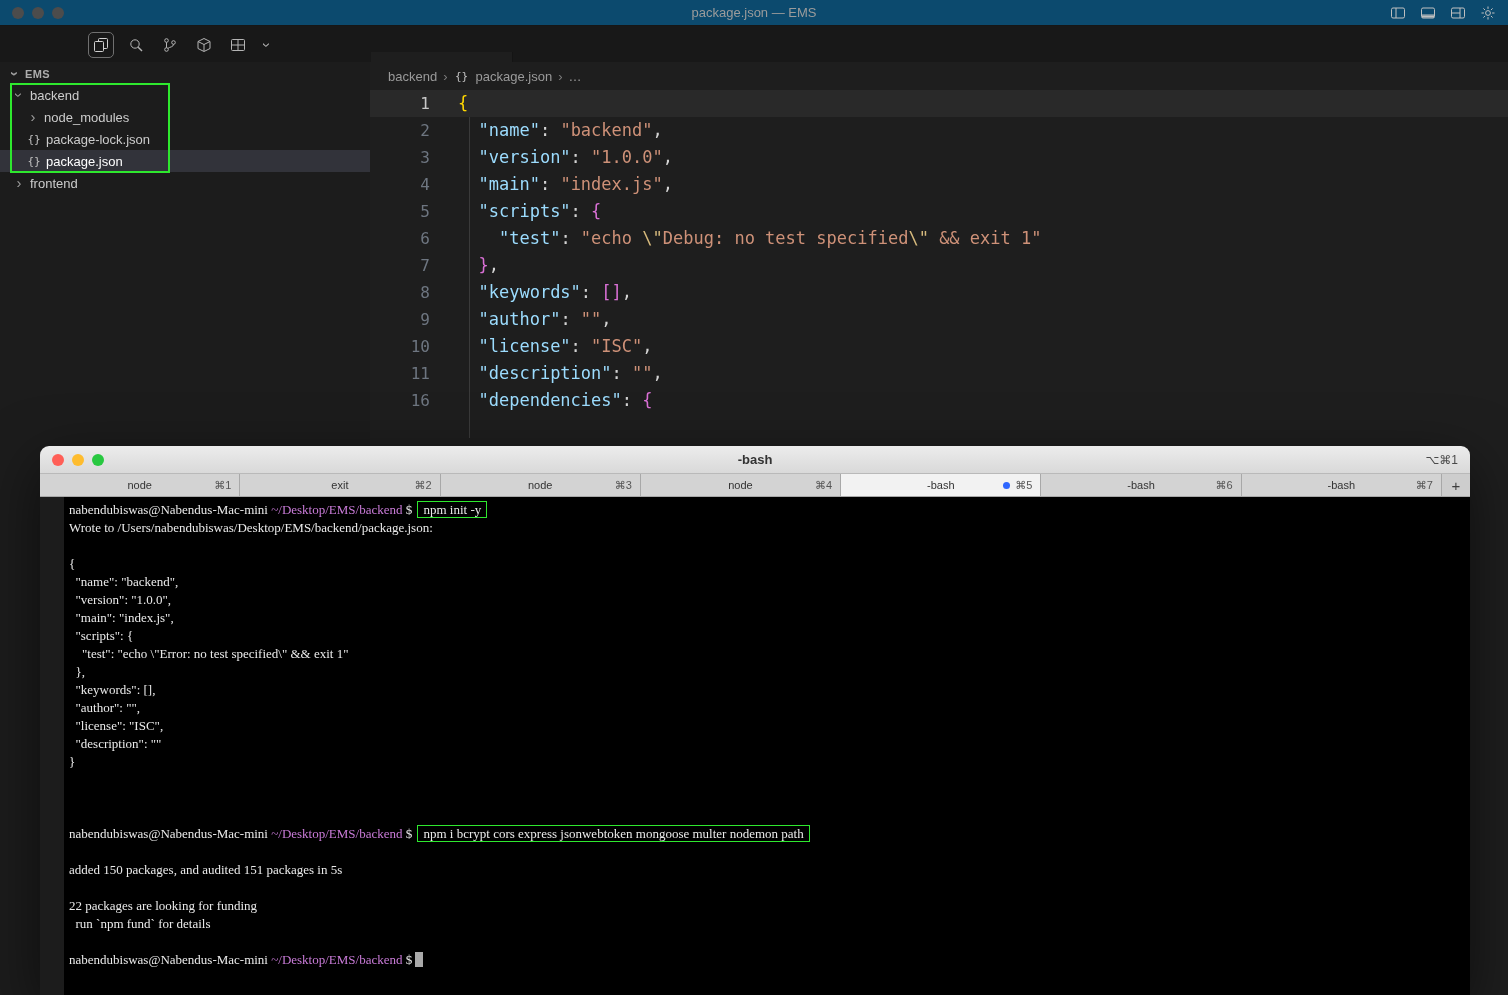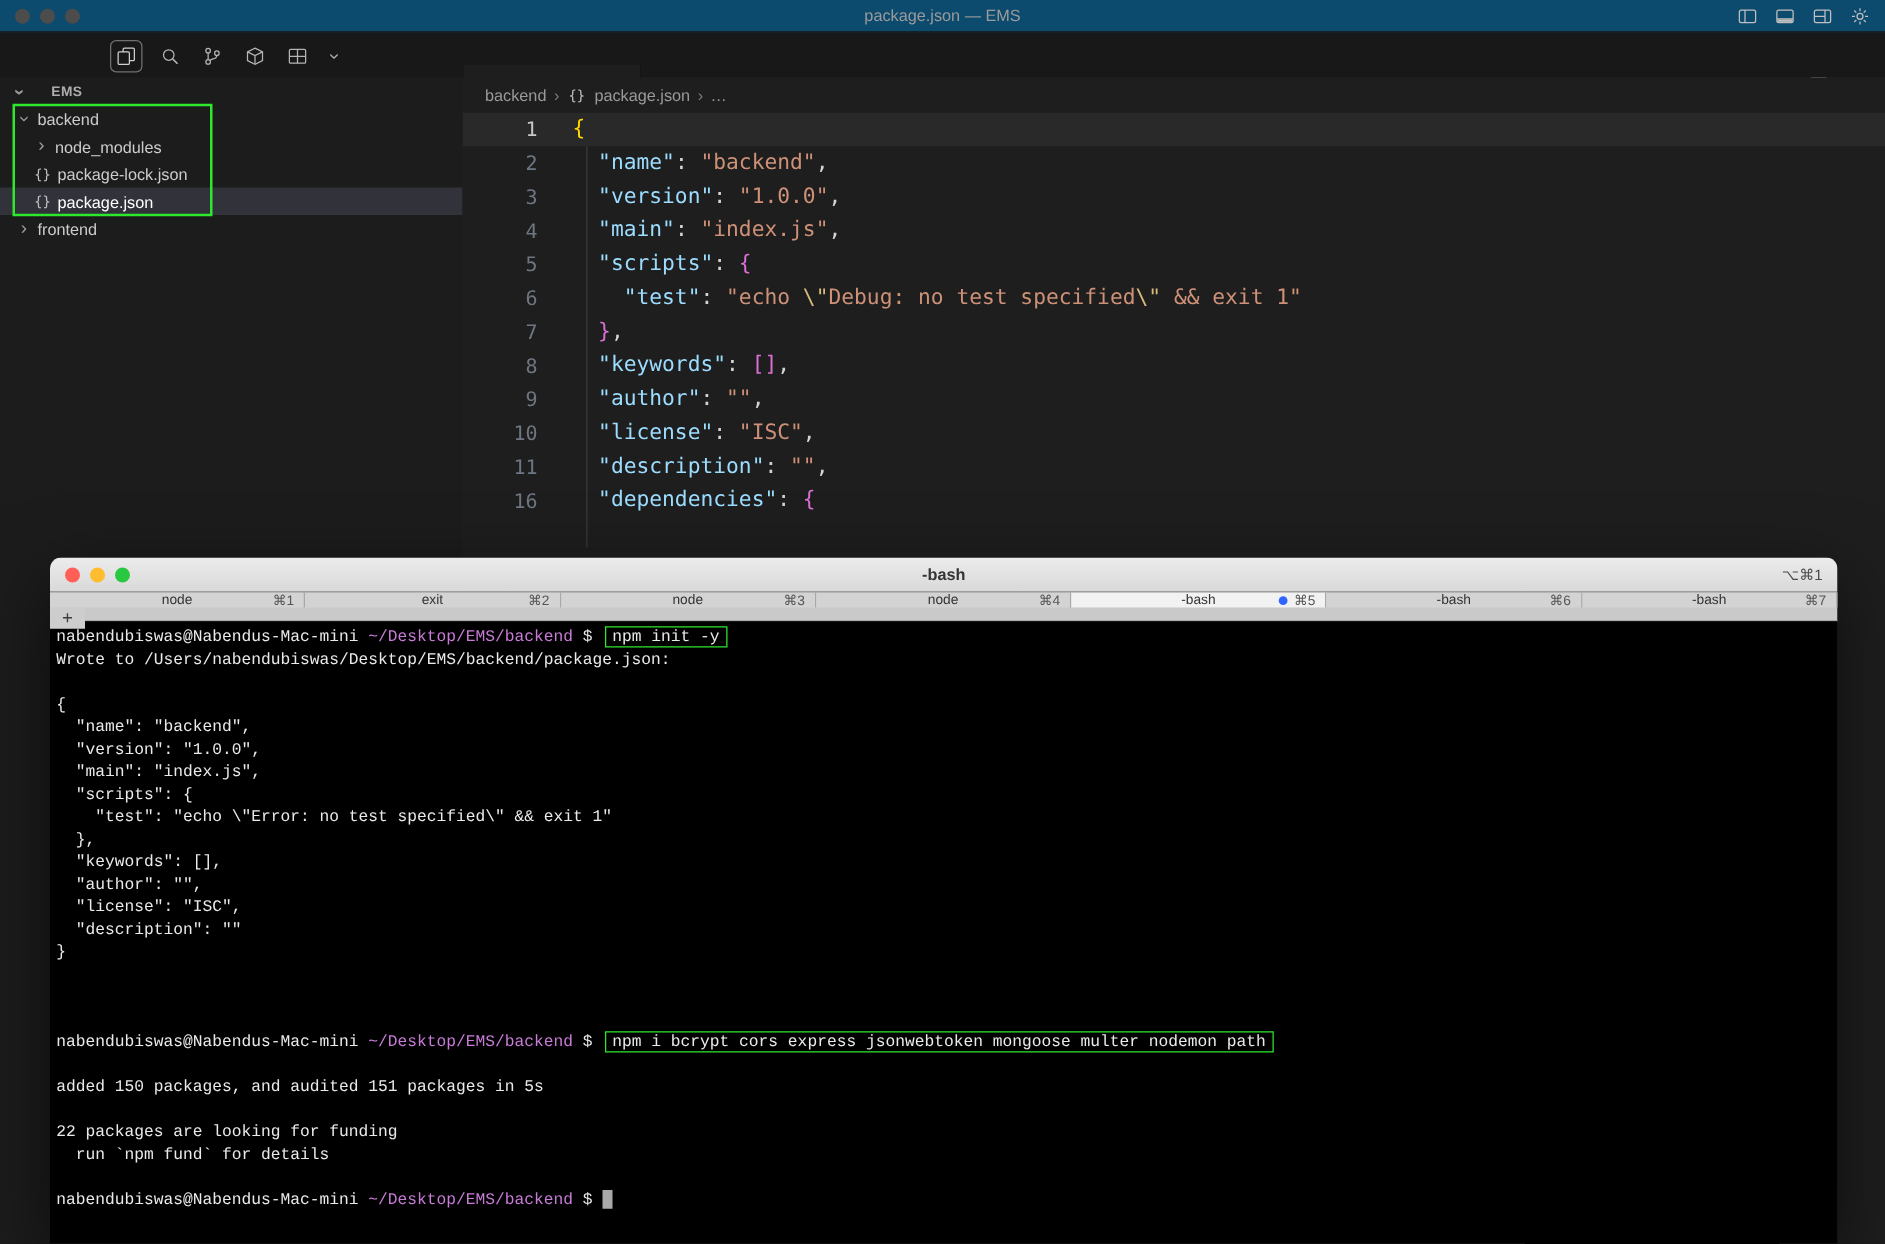--- a/index.html
+++ b/index.html
@@ -35,21 +35,21 @@
     width:142px; height:36px; background:#1e1e1e; display:flex; align-items:center;
     gap:7px; padding:0 10px; border-right:1px solid #141414; color:#dcdcdc; font-size:13px;
   }
   .tab .jsonic { font-family:"DejaVu Sans Mono",monospace; font-size:11px; color:#c5c5c5; }
   .tab-close { margin-left:auto; color:#c5c5c5; font-size:15px; line-height:1; }
   .editor-actions { position:absolute; right:14px; top:34px; display:flex; gap:14px; align-items:center; color:#bdbdbd; }
   .editor-actions .ellipsis { font-size:16px; letter-spacing:1px; }
 
   
   .sidebar { position:absolute; top:62px; left:0; width:370px; bottom:0; background:#1c1c1c; }
-  .section-header { display:flex; align-items:center; gap:19px; height:20px; padding-left:8px; margin-top:2px;
+  .section-header { display:flex; align-items:center; gap:3px; height:20px; padding-left:8px; margin-top:2px;
     color:#adadad; font-size:11px; font-weight:bold; letter-spacing:.4px; }
   .tree { position:relative; }
   .tree-row { height:22px; display:flex; align-items:center; gap:4px; color:#cccccc; font-size:13px; cursor:default; }
   .tree-row.selected { background:#32333a; color:#ffffff; }
   .chev { display:inline-block; width:14px; text-align:center; color:#9d9d9d; font-size:15px; line-height:14px; }
   .chev.down { transform:rotate(90deg); }
   .jsonic { display:inline-block; width:16px; text-align:center; font-family:"DejaVu Sans Mono",monospace; font-size:11px; color:#c0c0c0; }
   .tree-annotation { position:absolute; left:10px; top:-1px; width:160px; height:90px;
     border:2px solid var(--green); pointer-events:none; }
 
@@ -70,32 +70,32 @@
   .tk-p { color:#d4d4d4; } .tk-key { color:#9cdcfe; } .tk-str { color:#ce9178; }
   .tk-esc { color:#d7ba7d; } .tk-b1 { color:#ffd700; } .tk-b2 { color:#da70d6; }
 
   
   .terminal { position:absolute; left:40px; top:446px; width:1430px; height:549px;
     border-radius:9px 9px 0 0; overflow:hidden; box-shadow:0 18px 60px rgba(0,0,0,.55); }
   .term-titlebar { position:relative; height:28px; background:linear-gradient(#ececec,#d9d9d9);
     border-bottom:1px solid #b9b9b9; display:flex; align-items:center; justify-content:center; }
   .term-title { color:#333; font-size:13px; font-weight:bold; }
   .term-shortcut { position:absolute; right:12px; color:#4a4a4a; font-size:12px; }
-  .term-tabs { height:23px; display:flex; background:#c9c9c9; border-bottom:1px solid #a8a8a8;flex-direction:column; }
+  .term-tabs { height:23px; display:flex; background:#c9c9c9; border-bottom:1px solid #a8a8a8; }
   .term-tabs-list { flex:1; display:flex; }
   .tterm-tab { flex:1; position:relative; display:flex; align-items:center; justify-content:center;
     background:#d3d3d3; border-right:1px solid #a8a8a8; color:#333; font-size:11px; }
   .tterm-tab.active { background:#f2f2f2; }
   .ttab-right { position:absolute; right:8px; display:flex; align-items:center; gap:5px; }
   .ttab-sc { color:#555; font-size:11px; }
   .dot { width:7px; height:7px; border-radius:50%; background:var(--blue); }
   .term-tab-plus { width:28px; display:flex; align-items:center; justify-content:center;
     color:#3d3d3d; font-size:15px; background:#cdcdcd; }
-  .term-body { background:#000; height:498px; padding:4px 5px; font-family:Liberation Mono, monospace;
-    font-size:13px; line-height:18px; color:#eaeaea; }
+  .term-body { background:#000; height:498px; padding:4px 5px; font-family:Liberation Serif, serif;
+    font-size:13px; line-height:18px; color:#eaeaea;margin-left:24px; }
   .term-line { white-space:pre; min-height:18px; }
   .s-p { color:#eaeaea; }
   .s-path { color:#c97bd8; }
   .s-b { color:#ffffff; font-weight:bold; }
   .s-cmd { color:#eaeaea; border:1px solid var(--green); padding:0 5px; margin-left:2px; }
   .s-cursor { display:inline-block; width:8px; height:15px; background:#a9a9a9; vertical-align:text-bottom; }
 </style>
 </head>
 <body style="--green: #2ee82e; --blue: #2e66ff;">
 

